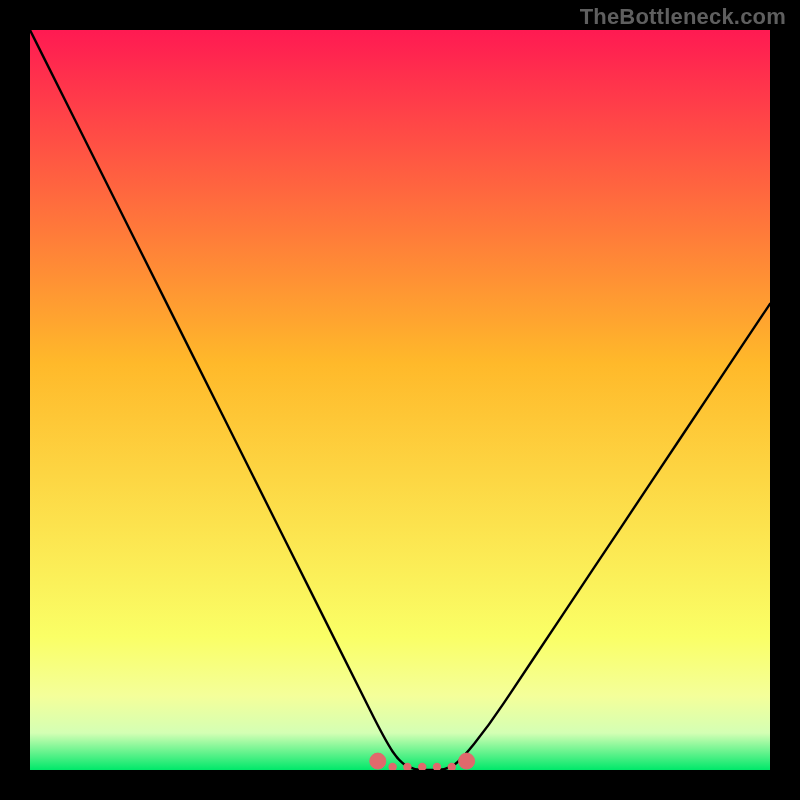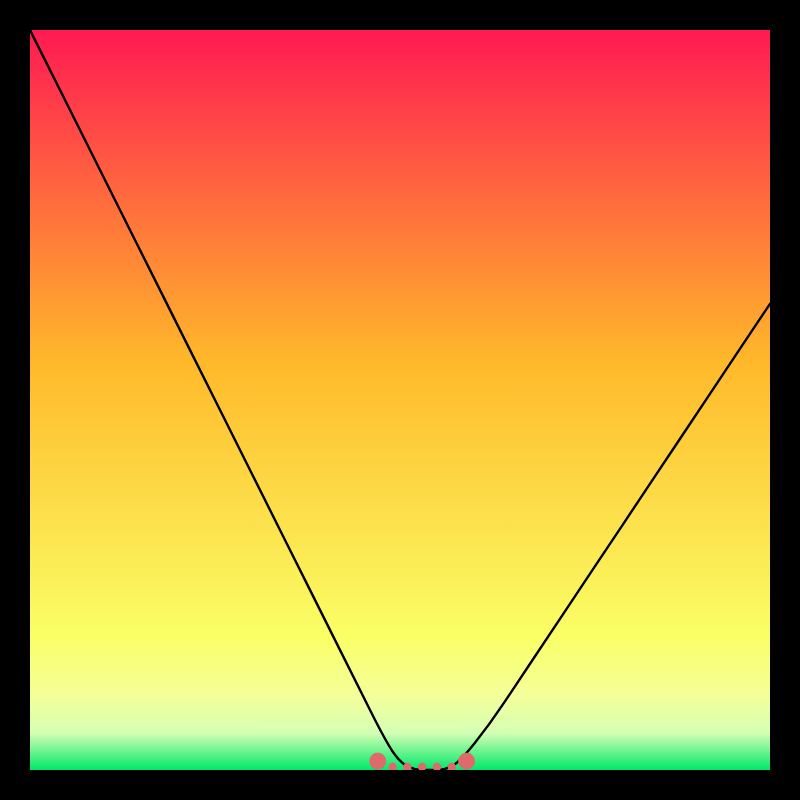--- a/index.html
+++ b/index.html
@@ -26,20 +26,21 @@
     top: 30px;
     width: 740px;
     height: 740px;
   }
   .plot svg { display: block; }
 </style>
 </head>
 <body>
 
 <div class="frame">
+  <div class="watermark">TheBottleneck.com</div>
 
   <div class="plot">
     <svg viewBox="0 0 740 740" width="740" height="740">
       <defs>
         <linearGradient id="bg" x1="0" y1="0" x2="0" y2="1">
           <stop offset="0" stop-color="#ff1a52"></stop>
           <stop offset="0.45" stop-color="#ffb92a"></stop>
           <stop offset="0.82" stop-color="#faff66"></stop>
           <stop offset="0.90" stop-color="#f4ff9a"></stop>
           <stop offset="0.95" stop-color="#d4ffb4"></stop>

